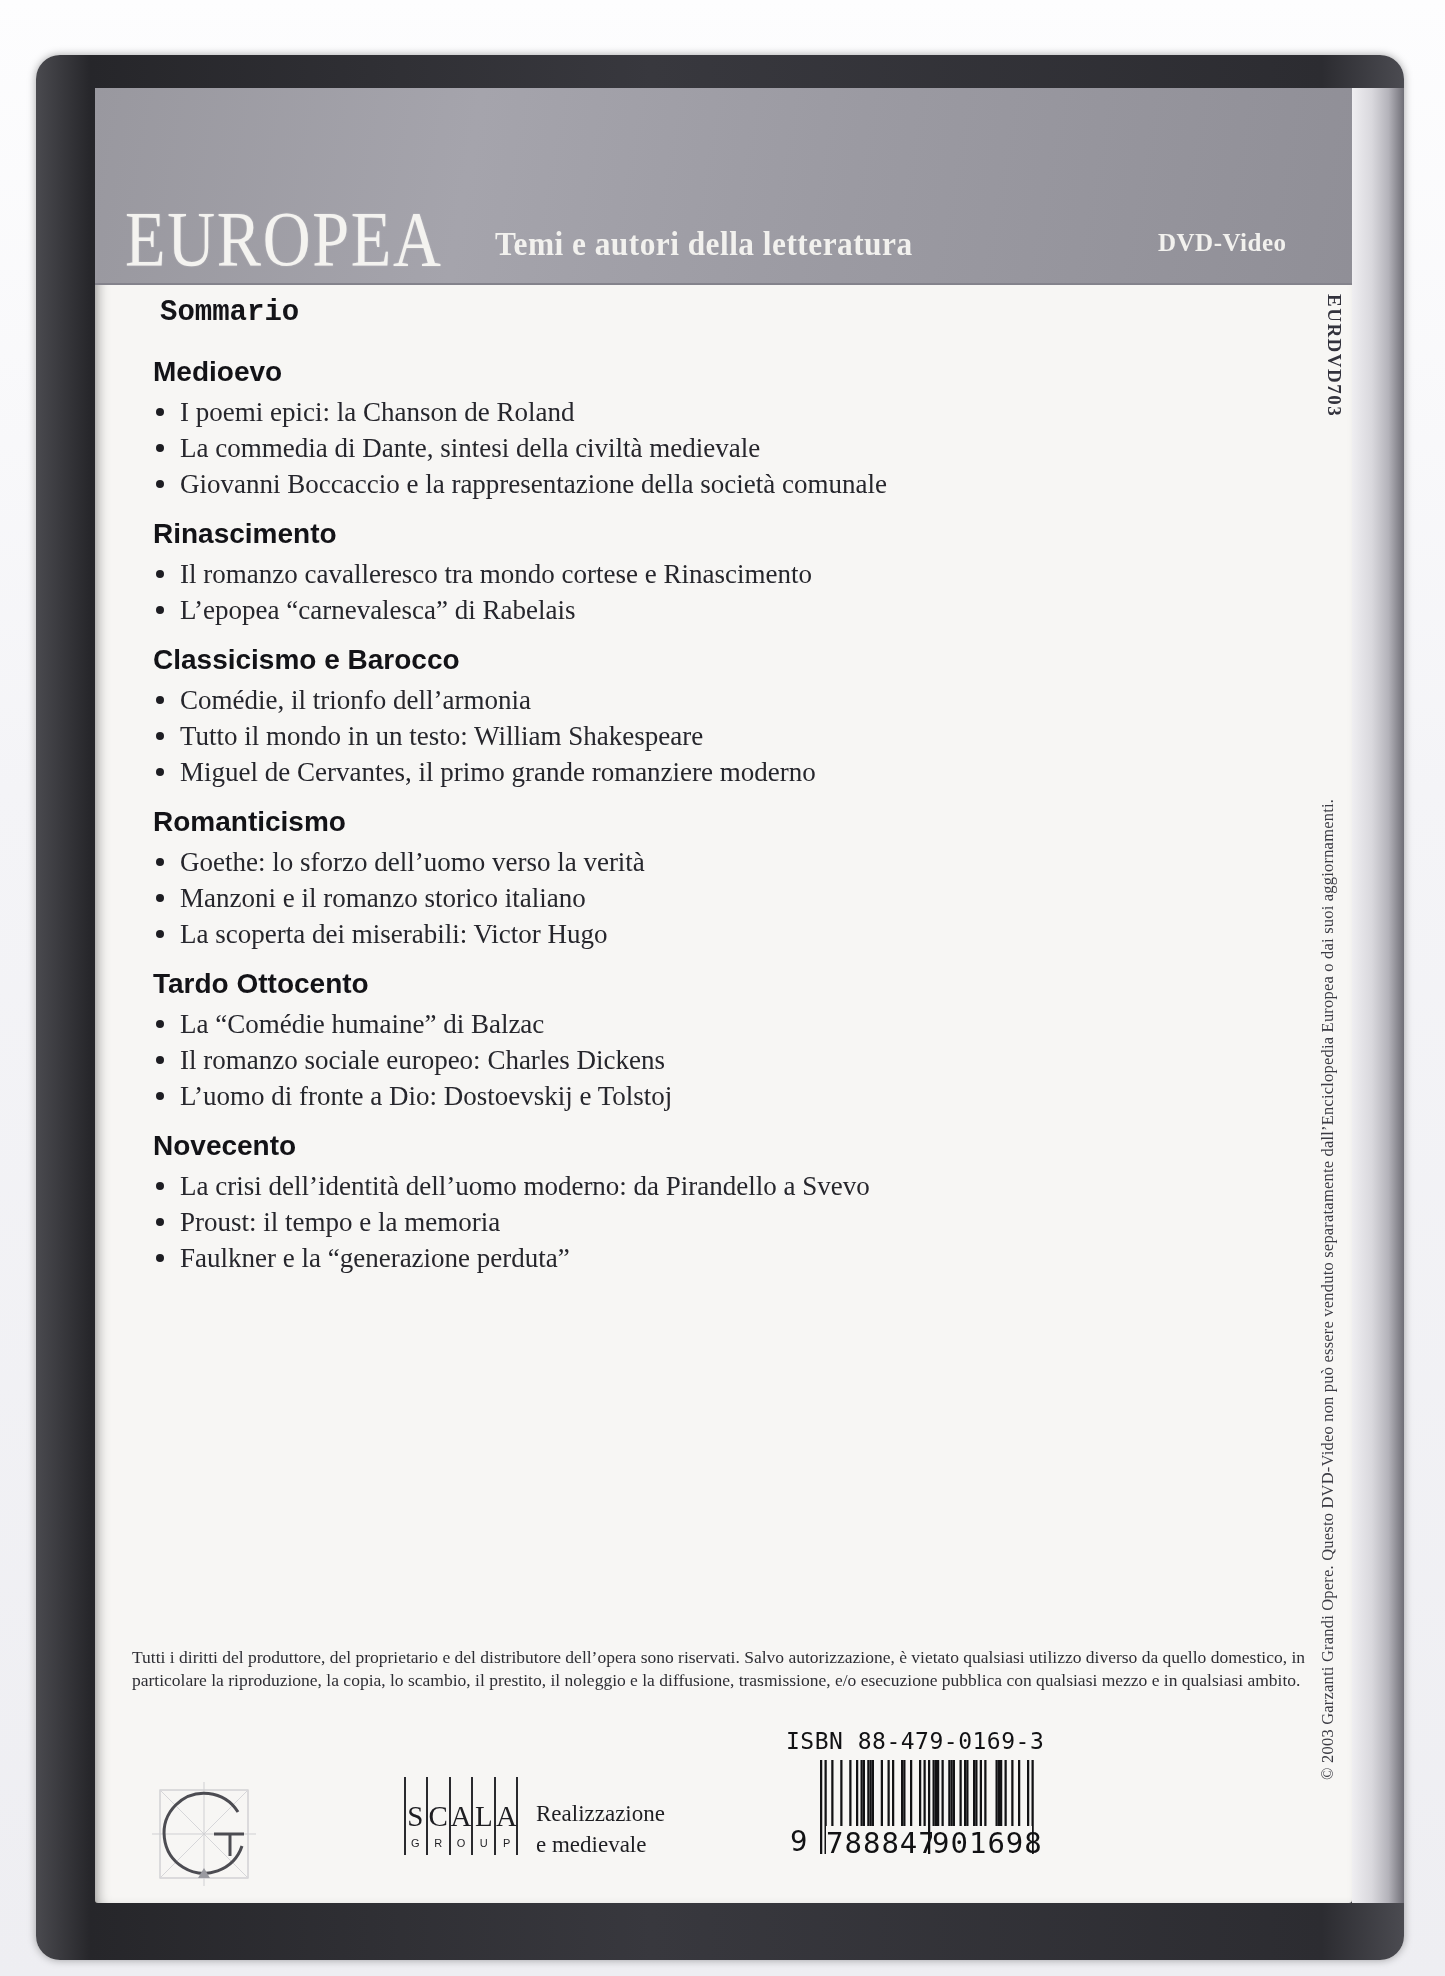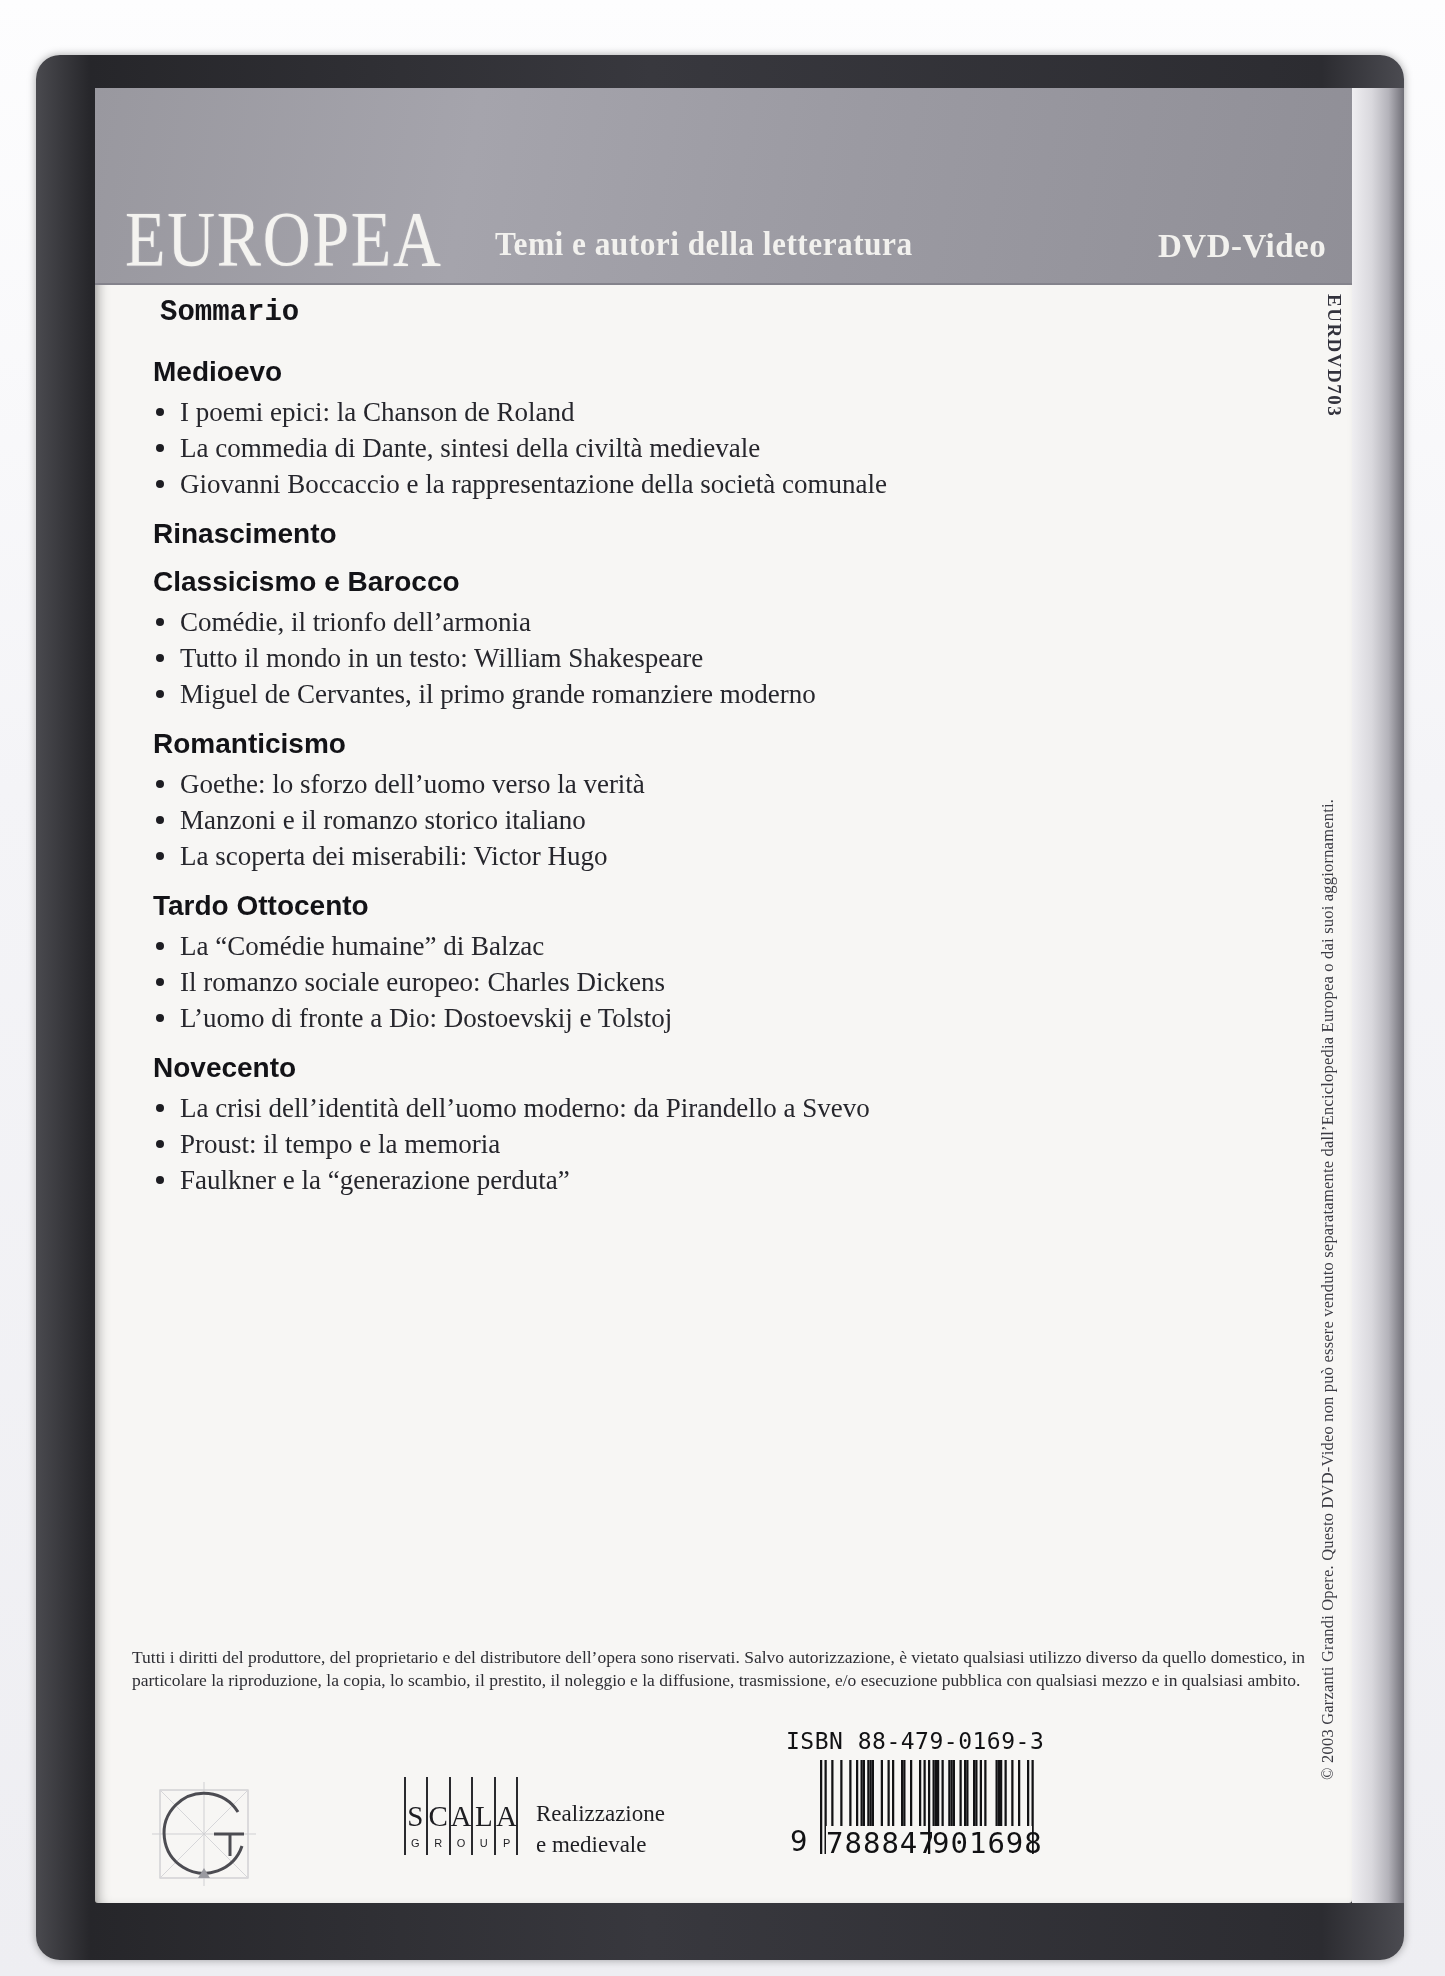--- a/index.html
+++ b/index.html
@@ -39,21 +39,21 @@
     transform:scaleX(.85);transform-origin:left top;line-height:1;
     text-shadow:0 0 2px rgba(255,255,255,.35);
   }
   .t-sub{
     position:absolute;left:495px;top:228px;
     font-size:33px;font-weight:700;color:#f2f1ee;letter-spacing:.5px;
     transform:scaleX(.95);transform-origin:left top;line-height:1;
   }
   .t-dvd{
     position:absolute;left:1158px;top:230px;
-    font-size:33px;font-weight:700;color:#f2f1ee;line-height:1;letter-spacing:.5px;text-align:right;
+    font-size:25px;font-weight:700;color:#f2f1ee;line-height:1;letter-spacing:.5px;text-align:right;
   }
   .sommario{
     position:absolute;left:160px;top:296px;
     font-family:Liberation Mono, monospace;font-weight:700;
     font-size:29px;color:#141418;
   }
   .sections{position:absolute;left:145px;top:356px;width:960px;margin-left:8px;}
   .sections section{margin:0 0 16px 0;}
   .sections h2{
     margin:0 0 6px 0;font-family:"Liberation Sans",sans-serif;
@@ -137,20 +137,30 @@
             <span class="itx">La commedia di Dante, sintesi della civiltà medievale</span>
           </li>
           <li>
             <span class="dot"></span>
             <span class="itx">Giovanni Boccaccio e la rappresentazione della società comunale</span>
           </li>
         </ul>
       </section>
       <section>
         <h2>Rinascimento</h2>
+        <ul>
+          <li>
+            <span class="dot"></span>
+            <span class="itx">Il romanzo cavalleresco tra mondo cortese e Rinascimento</span>
+          </li>
+          <li>
+            <span class="dot"></span>
+            <span class="itx">L’epopea “carnevalesca” di Rabelais</span>
+          </li>
+        </ul>
       </section>
       <section>
         <h2>Classicismo e Barocco</h2>
         <ul>
           <li>
             <span class="dot"></span>
             <span class="itx">Comédie, il trionfo dell’armonia</span>
           </li>
           <li>
             <span class="dot"></span>

